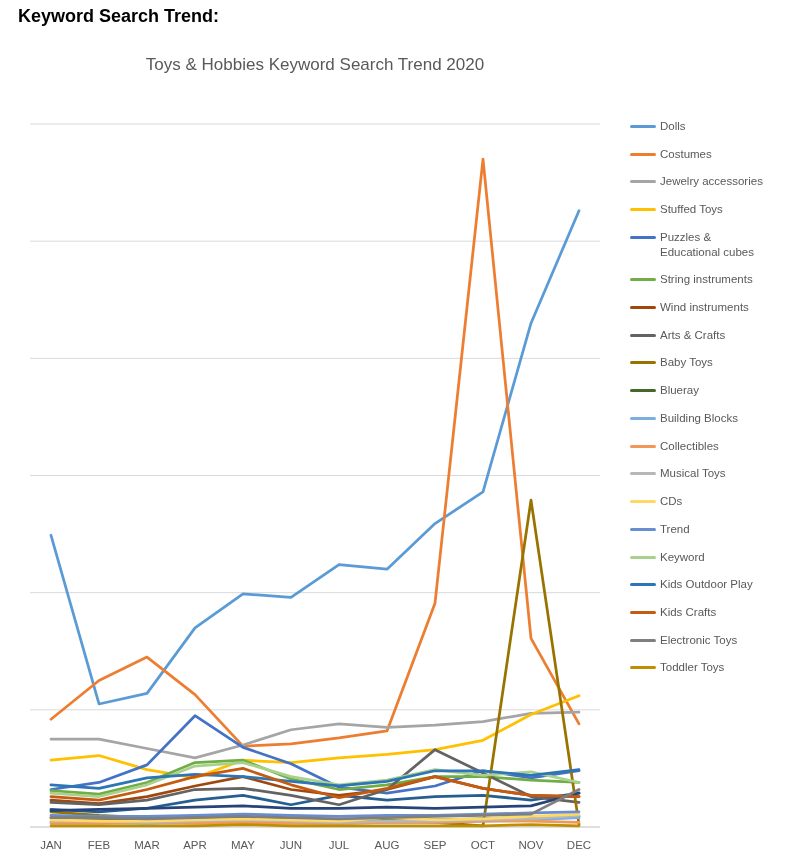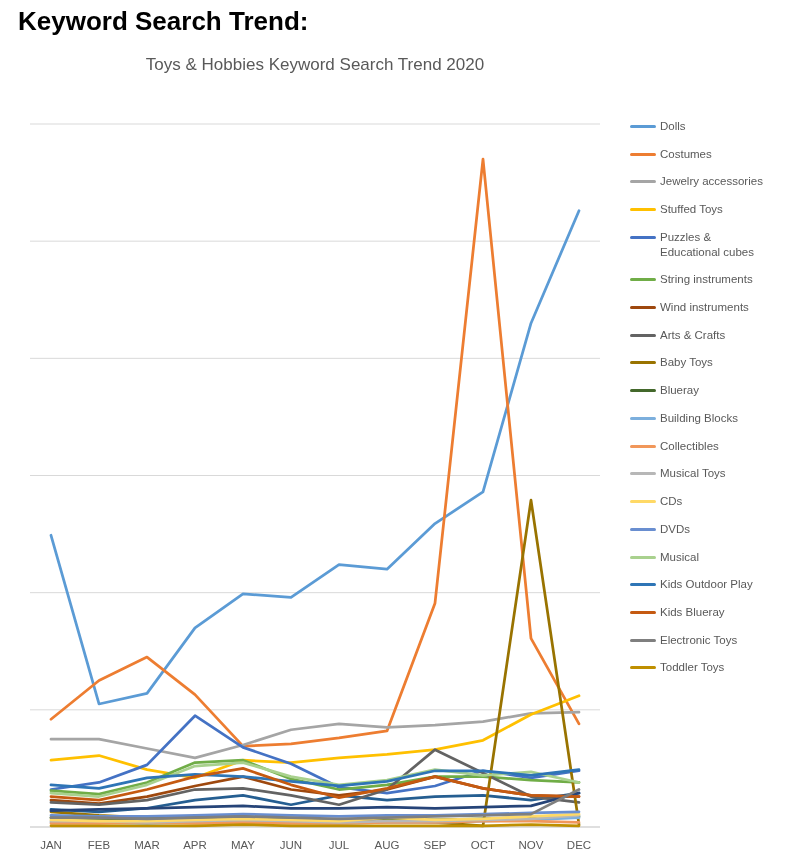--- a/index.html
+++ b/index.html
@@ -8,21 +8,21 @@
     position: relative;
     width: 806px;
     height: 865px;
     background: #ffffff;
     overflow: hidden;
   }
   .doc-heading {
     position: absolute;
     left: 18px;
     top: 6px;
-    font-size: 26px;
+    font-size: 18px;
     font-weight: bold;
     color: #000000;
   }
   .chart-title {
     position: absolute;
     left: 30px;
     top: 55px;
     width: 570px;
     text-align: center;
     font-size: 17px;
@@ -165,33 +165,33 @@
       <div class="legend-item">
         <div class="legend-marker" style="background: rgb(183, 183, 183);"></div>
         <span class="legend-label">Musical Toys</span>
       </div>
       <div class="legend-item">
         <div class="legend-marker" style="background: rgb(255, 217, 102);"></div>
         <span class="legend-label">CDs</span>
       </div>
       <div class="legend-item">
         <div class="legend-marker" style="background: rgb(105, 142, 208);"></div>
-        <span class="legend-label">DVDs</span>
+        <span class="legend-label">Trend</span>
       </div>
       <div class="legend-item">
         <div class="legend-marker" style="background: rgb(169, 209, 142);"></div>
-        <span class="legend-label">Musical</span>
+        <span class="legend-label">Keyword</span>
       </div>
       <div class="legend-item">
         <div class="legend-marker" style="background: rgb(46, 117, 182);"></div>
         <span class="legend-label">Kids Outdoor Play</span>
       </div>
       <div class="legend-item">
         <div class="legend-marker" style="background: rgb(197, 90, 17);"></div>
-        <span class="legend-label">Kids Blueray</span>
+        <span class="legend-label">Kids Crafts</span>
       </div>
       <div class="legend-item">
         <div class="legend-marker" style="background: rgb(127, 127, 127);"></div>
         <span class="legend-label">Electronic Toys</span>
       </div>
       <div class="legend-item">
         <div class="legend-marker" style="background: rgb(191, 143, 0);"></div>
         <span class="legend-label">Toddler Toys</span>
       </div>
     </div>

